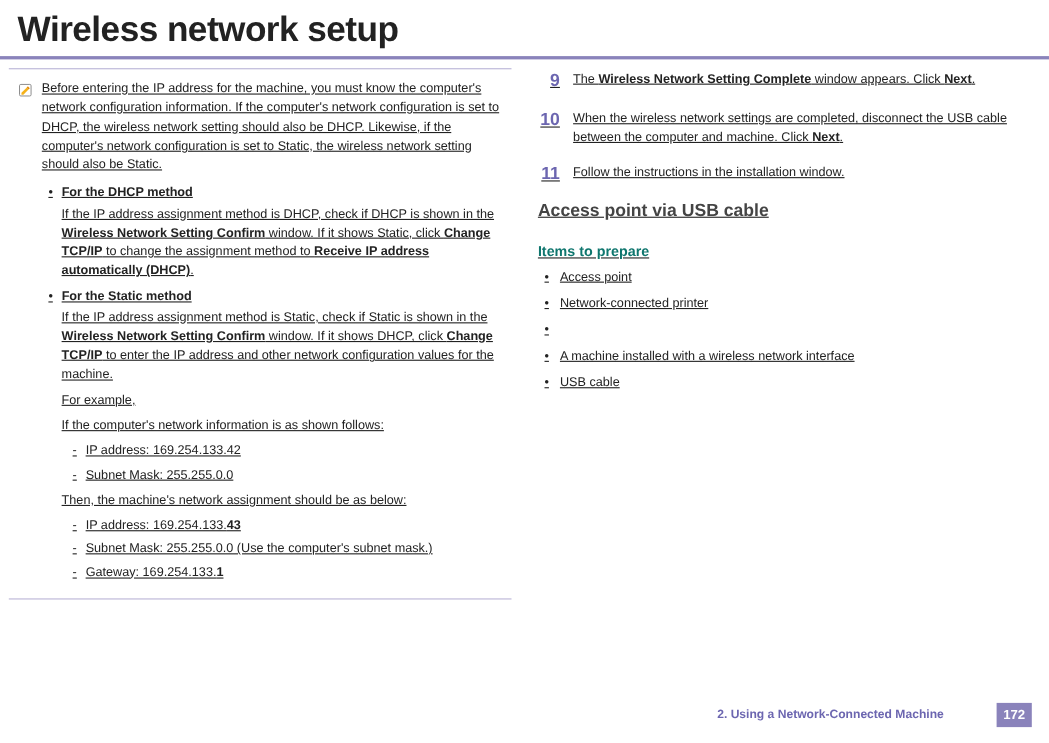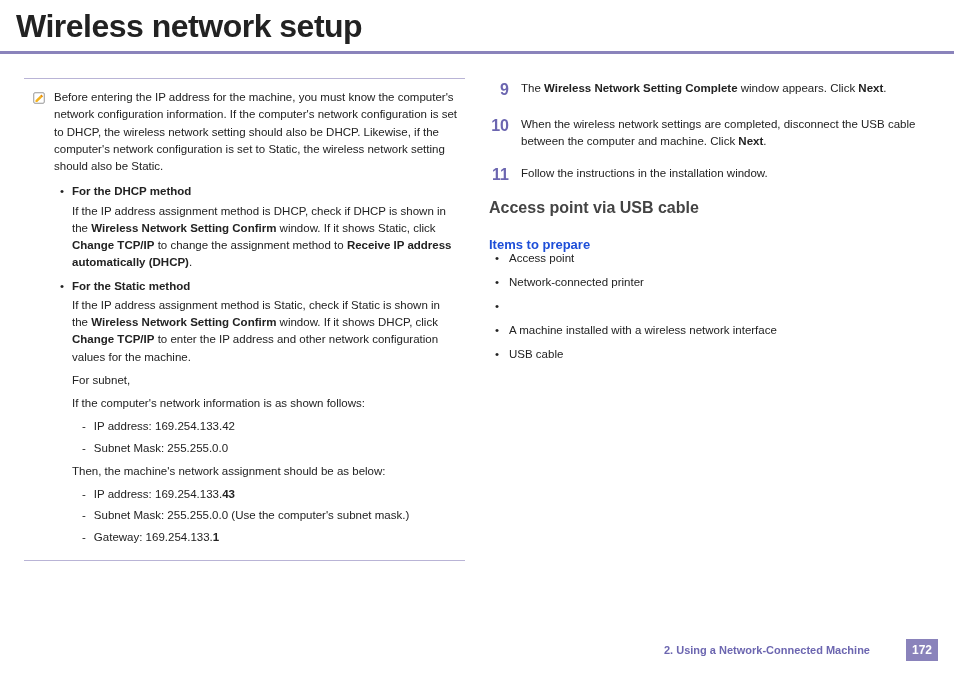--- a/index.html
+++ b/index.html
@@ -15,21 +15,22 @@
   .page-title {
     font-size: 32px;
     font-weight: 700;
     padding: 8px 0 6px 16px;
     border-bottom: 3px solid #8a83bb;
     letter-spacing: -0.5px;
   }
   .columns {
     display: flex;
     gap: 24px;
-    padding: 24px;
+    padding: 8px;
+    text-decoration: underline;
   }
   .col {
     flex: 1;
     min-width: 0;
   }
   .note-box {
     border-top: 1.5px solid #b9b4d6;
     border-bottom: 1.5px solid #b9b4d6;
     padding: 10px 8px 8px 8px;
     display: flex;
@@ -71,32 +72,33 @@
   }
   .h2 {
     font-size: 16px;
     font-weight: 700;
     color: #444;
     margin-bottom: 20px;
   }
   .h3 {
     font-size: 13px;
     font-weight: 700;
-    color: #1d4ed8;
+    color: #0f766e;
+    margin-bottom: 10px;
   }
   .item-row { display: flex; gap: 10px; padding-left: 6px; margin-bottom: 12px; }
   .item-dot { flex-shrink: 0; }
 
   .footer {
     position: absolute;
     bottom: 14px;
     right: 16px;
     display: flex;
     align-items: center;
-    gap: 0;
+    gap: 12px;
     font-size: 11px;
   }
   .footer-chapter { color: #6c66b0; font-weight: 700; }
   .footer-page {
     background: #8a83bb;
     color: #fff;
     font-weight: 700;
     padding: 4px 6px;
     font-size: 12px;
     margin-left: 36px;
@@ -128,21 +130,21 @@
           <span>If the IP address assignment method is DHCP, check if DHCP is shown in the </span><b>Wireless Network Setting Confirm</b><span> window. If it shows Static, click </span><b>Change TCP/IP</b><span> to change the assignment method to </span><b>Receive IP address automatically (DHCP)</b><span>.</span>
         </div>
 
         <div class="bullet-row">
           <span class="bullet-dot">•</span>
           <b>For the Static method</b>
         </div>
         <div class="sub-content">
           <span>If the IP address assignment method is Static, check if Static is shown in the </span><b>Wireless Network Setting Confirm</b><span> window. If it shows DHCP, click </span><b>Change TCP/IP</b><span> to enter the IP address and other network configuration values for the machine.</span>
         </div>
-        <div class="sub-content">For subnet,</div>
+        <div class="sub-content">For example,</div>
         <div class="sub-content">If the computer's network information is as shown follows:</div>
         <div class="sub-content">
           <div class="dash-row">
               <span class="dash-mark">-</span>
               <span>IP address: 169.254.133.42</span>
             </div>
           <div class="dash-row">
               <span class="dash-mark">-</span>
               <span>Subnet Mask: 255.255.0.0</span>
             </div>

